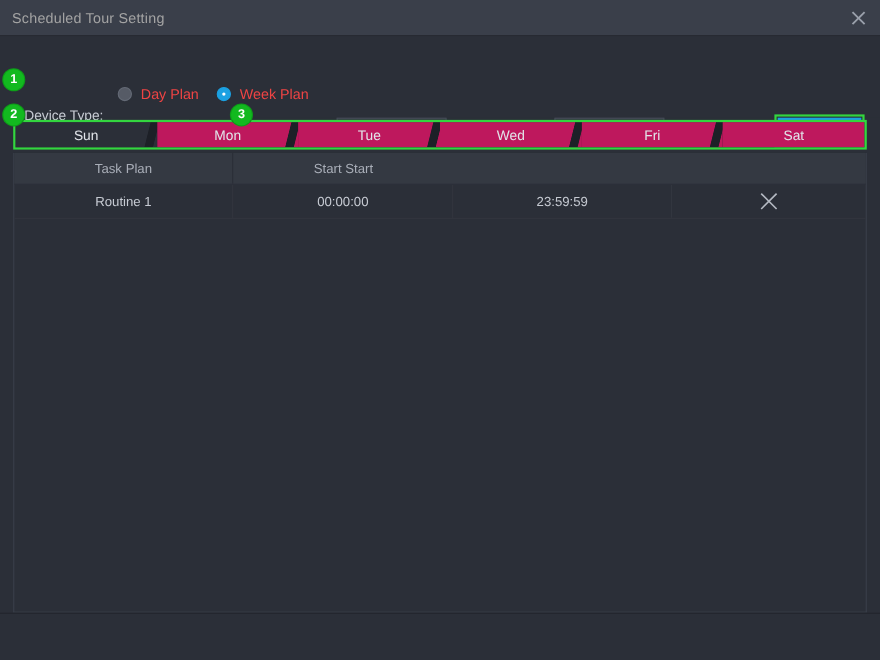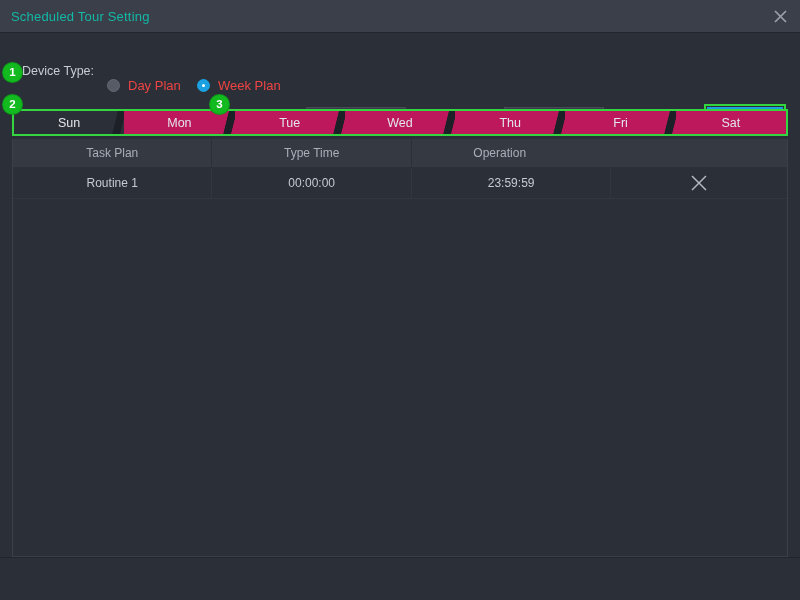--- a/index.html
+++ b/index.html
@@ -33,21 +33,21 @@
     height: 33px;
     background: #3a3f4a;
     border-bottom: 1px solid #23262d;
     box-sizing: border-box;
   }
   #title-text {
     position: absolute;
     left: 11px;
     top: 9px;
     font-size: 13px;
-    color: #14b8a6;
+    color: #a3a3a3;
     letter-spacing: 0.2px;
     white-space: nowrap;
   }
   #close-btn {
     position: absolute;
     right: 0px;
     top: 0px;
     width: 40px;
     height: 32px;
     display: flex;
@@ -348,21 +348,21 @@
       <svg width="15" height="15" viewBox="0 0 15 15">
         <line x1="2" y1="2" x2="13" y2="13" stroke="#9aa0ab" stroke-width="1.7"></line>
         <line x1="13" y1="2" x2="2" y2="13" stroke="#9aa0ab" stroke-width="1.7"></line>
       </svg>
     </div>
   </div>
 
   <div id="form-area">
 
     <div class="badge" style="left:3px; top:30px;">1</div>
-    <div class="form-label" style="left:22px; top:31px;">Device Type:</div>
+    <div class="form-label" style="left:22px; top:65px;">Device Type:</div>
 
     <div class="radio-wrap" style="left:107px; top:45px;">
       <span class="radio off"></span>
       <span class="radio-label">Day Plan</span>
     </div>
 
     <div class="radio-wrap" style="left:197px; top:45px;">
       <span class="radio on"></span>
       <span class="radio-label">Week Plan</span>
     </div>
@@ -407,36 +407,32 @@
     <div class="wtab">
         <span class="wtab-label">Mon</span>
       </div>
     <div class="wtab">
         <span class="wtab-label">Tue</span>
       </div>
     <div class="wtab">
         <span class="wtab-label">Wed</span>
       </div>
     <div class="wtab">
-        <span class="wtab-label">Thu</span>
-      </div>
-    <div class="wtab">
         <span class="wtab-label">Fri</span>
       </div>
     <div class="wtab">
         <span class="wtab-label">Sat</span>
       </div>
   </div>
   <div id="tabs-highlight"></div>
 
   <div id="table-wrap">
     <div id="table-head">
       <div class="th col0">Task Plan</div>
-      <div class="th col1">Type Time</div>
-      <div class="th col3">Operation</div>
+      <div class="th col1">Start Start</div>
     </div>
     <div id="table-body">
       <div class="tr">
         <div class="td col0">Routine 1</div>
         <div class="td col1">00:00:00</div>
         <div class="td col2">23:59:59</div>
         <div class="td col3">
           <svg class="del-icon" width="18" height="18" viewBox="0 0 18 18">
             <line x1="2" y1="2" x2="16" y2="16" stroke="#b4b9c2" stroke-width="1.5"></line>
             <line x1="16" y1="2" x2="2" y2="16" stroke="#b4b9c2" stroke-width="1.5"></line>

